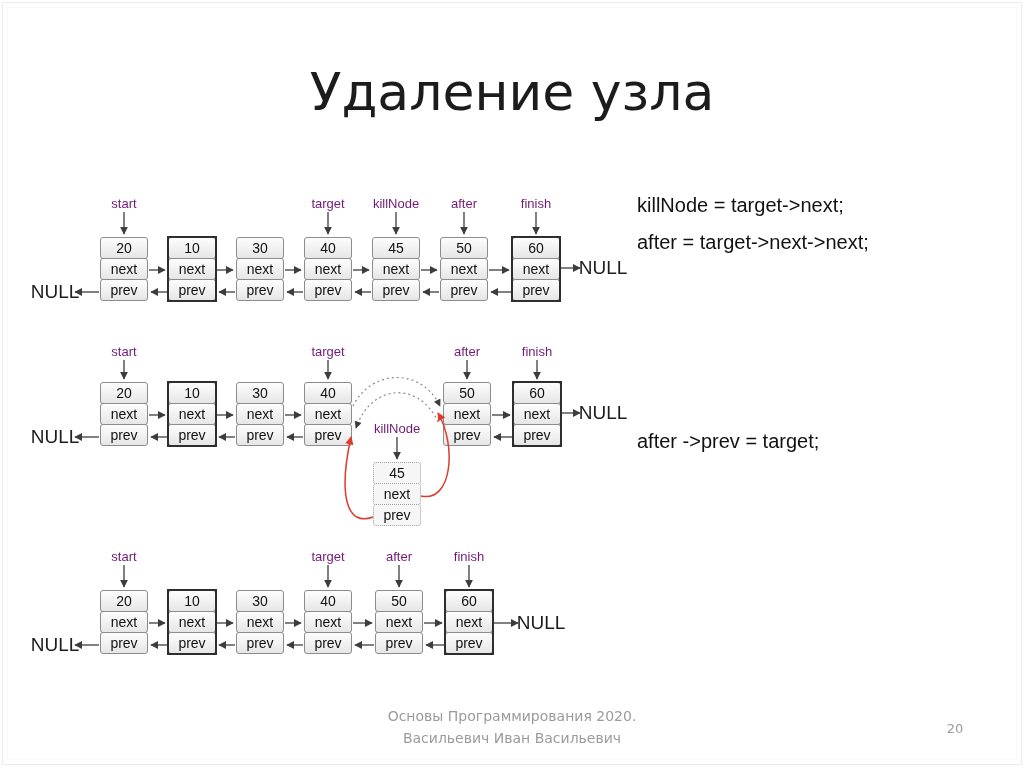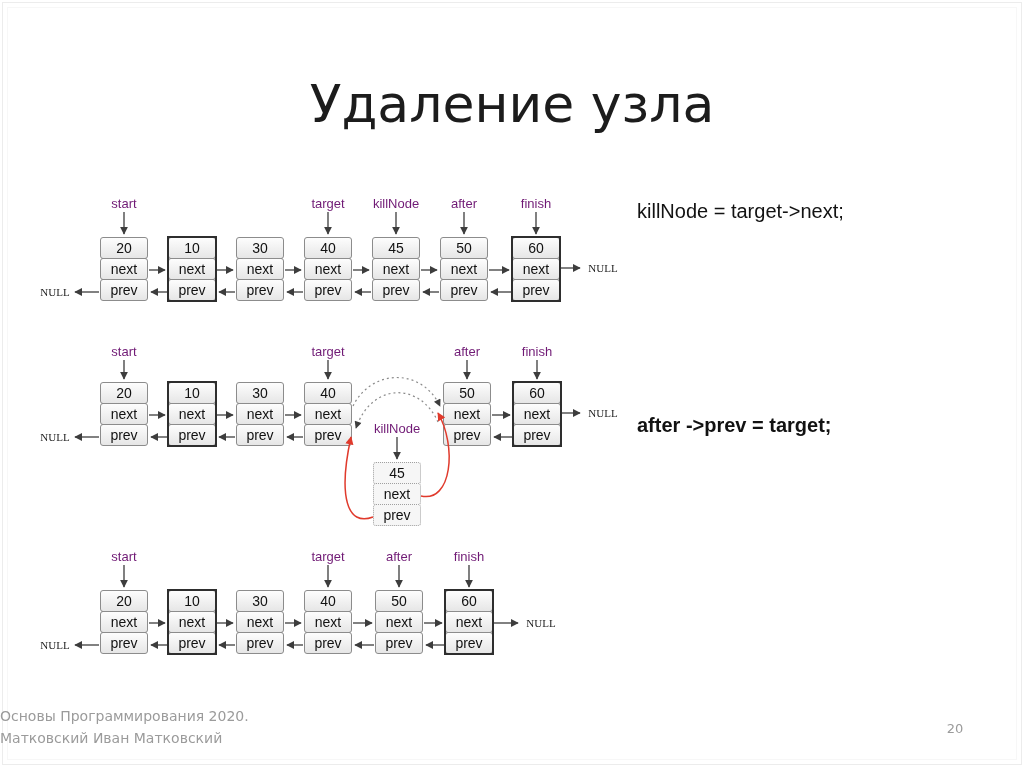--- a/index.html
+++ b/index.html
@@ -10,30 +10,29 @@
     position:relative;
     overflow:hidden;
   }
   .frame-outer { position:absolute; inset:2px; border:1px solid #ececec; pointer-events:none; }
   .frame-inner { position:absolute; inset:7px; border:1px solid #f7f7f7; pointer-events:none; }
 
   .title {
     position:absolute; top:62px; left:0; width:100%;
     text-align:center; font-size:52px; font-weight:400; color:#1c1c1c;
     font-family:"DejaVu Sans", sans-serif;
-    margin-top:12px;
   }
 
   .code {
     position:absolute; left:637px;
     font-size:20px; color:#121212; line-height:37px; white-space:pre;
     font-family:"Liberation Sans", sans-serif;
   }
-  #code-top { top:193px; }
-  #code-mid { top:407px;font-weight:bold; }
+  #code-top { top:187px; }
+  #code-mid { top:423px; }
 
   #node-layer { position:absolute; inset:0; }
   #arrow-svg  { position:absolute; inset:0; pointer-events:none; }
 
   .node { position:absolute; width:48px; }
   .node .cell {
     height:22px; text-align:center;
     font-size:14px; line-height:20px; color:#111;
     font-family:"Liberation Sans", sans-serif;
     border:1px solid #8c8c8c; border-radius:3px;
@@ -46,46 +45,46 @@
     background:#f6f6f6;
   }
 
   .ptr-label {
     position:absolute; transform:translateX(-50%);
     font-size:13px; color:#701a75; white-space:nowrap;
     font-family:"Liberation Sans", sans-serif;
   }
   .null-label {
     position:absolute; transform:translate(-50%,-50%);
-    font-size:11px; color:#1e1e1e;
-    font-family:Liberation Serif, serif;
+    font-size:19px; color:#1e1e1e;
+    font-family:Liberation Sans, sans-serif;
   }
 
   .lnk    { stroke:#3d3d3d; stroke-width:1.3; fill:none; }
   .dotted { stroke:#8a8a8a; stroke-width:1.2; fill:none; stroke-dasharray:2 3; }
   .redln  { stroke:#e03a2c; stroke-width:1.5; fill:none; }
 
   .footer {
     position:absolute; left:0; width:100%; top:705px;
-    font-size:14px; line-height:22px; color:#9b9b9b;
+    text-align:center; font-size:14px; line-height:22px; color:#9b9b9b;
   }
   .page-num {
     position:absolute; left:930px; top:721px; width:50px;
     text-align:center; font-size:13px; color:#9b9b9b;
   }
 </style>
 </head>
 <body>
 
 <div class="frame-outer"></div>
 <div class="frame-inner"></div>
 
 <h1 class="title">Удаление узла</h1>
 
-<div class="code" id="code-top"><div>killNode = target-&gt;next;</div></div>
+<div class="code" id="code-top"><div>killNode = target-&gt;next;</div><div>after = target-&gt;next-&gt;next;</div></div>
 
 <div class="code" id="code-mid"><div>after -&gt;prev = target;</div></div>
 
 <div id="node-layer">
     <div class="node" style="left: 100px; top: 237px;">
       <div class="cell">20</div>
       <div class="cell">next</div>
       <div class="cell">prev</div>
     </div>
     <div class="ptr-label" style="left: 124px; top: 196px;">start</div>
@@ -266,16 +265,16 @@
     <line x1="353" y1="623" x2="372" y2="623" class="lnk" marker-end="url(#ah)"></line>
     <line x1="374" y1="645" x2="355" y2="645" class="lnk" marker-end="url(#ah)"></line>
     <line x1="424" y1="623" x2="442" y2="623" class="lnk" marker-end="url(#ah)"></line>
     <line x1="444" y1="645" x2="426" y2="645" class="lnk" marker-end="url(#ah)"></line>
     <line x1="99" y1="645" x2="75" y2="645" class="lnk" marker-end="url(#ah)"></line>
     <line x1="494" y1="623" x2="518" y2="623" class="lnk" marker-end="url(#ah)"></line>
   </svg>
 
 <div class="footer">
     <div>Основы Программирования 2020.</div>
-    <div>Матковский Иван Матковский</div>
+    <div>Васильевич Иван Васильевич</div>
   </div>
 
 <div class="page-num">20</div>
 
 </body></html>

